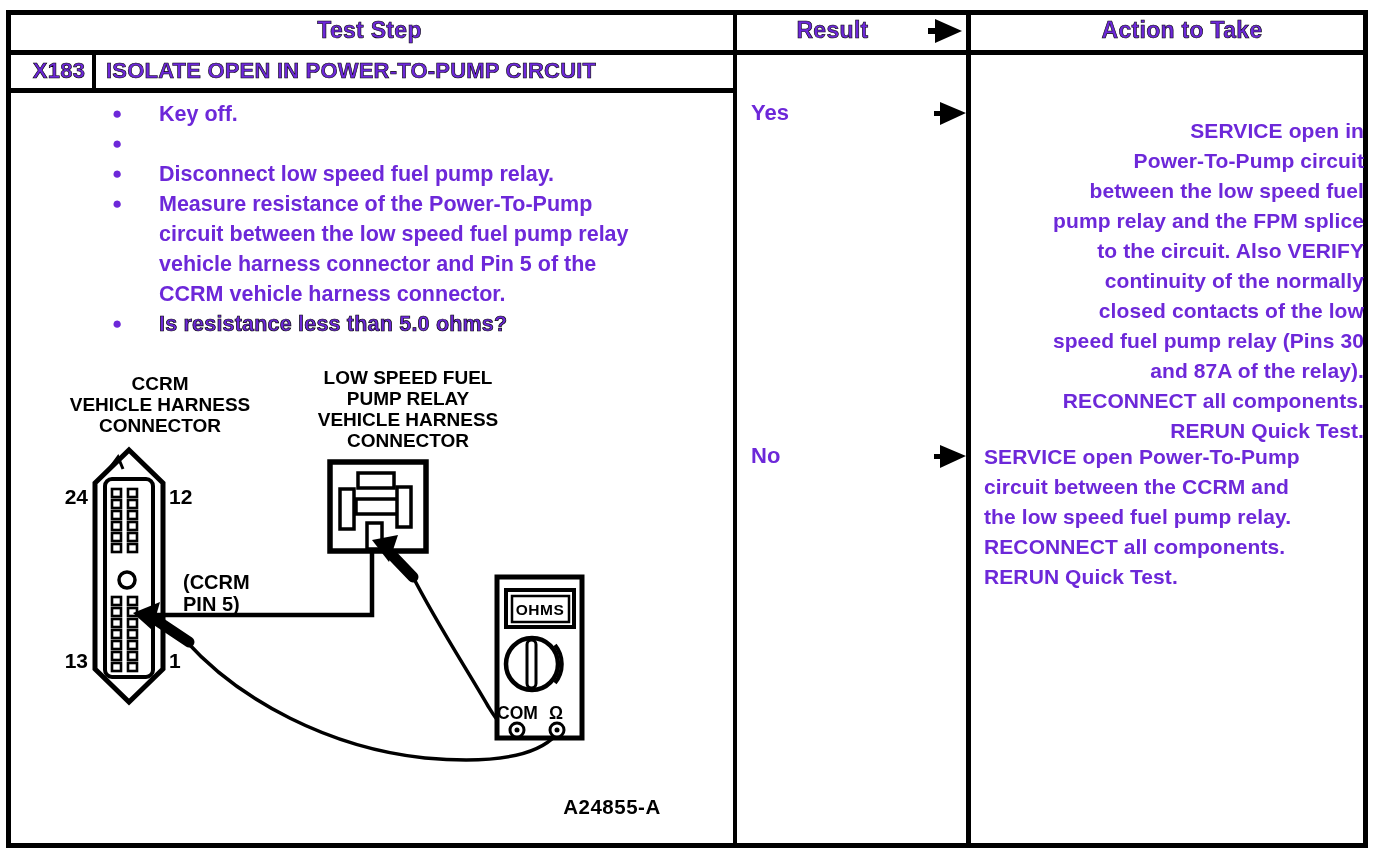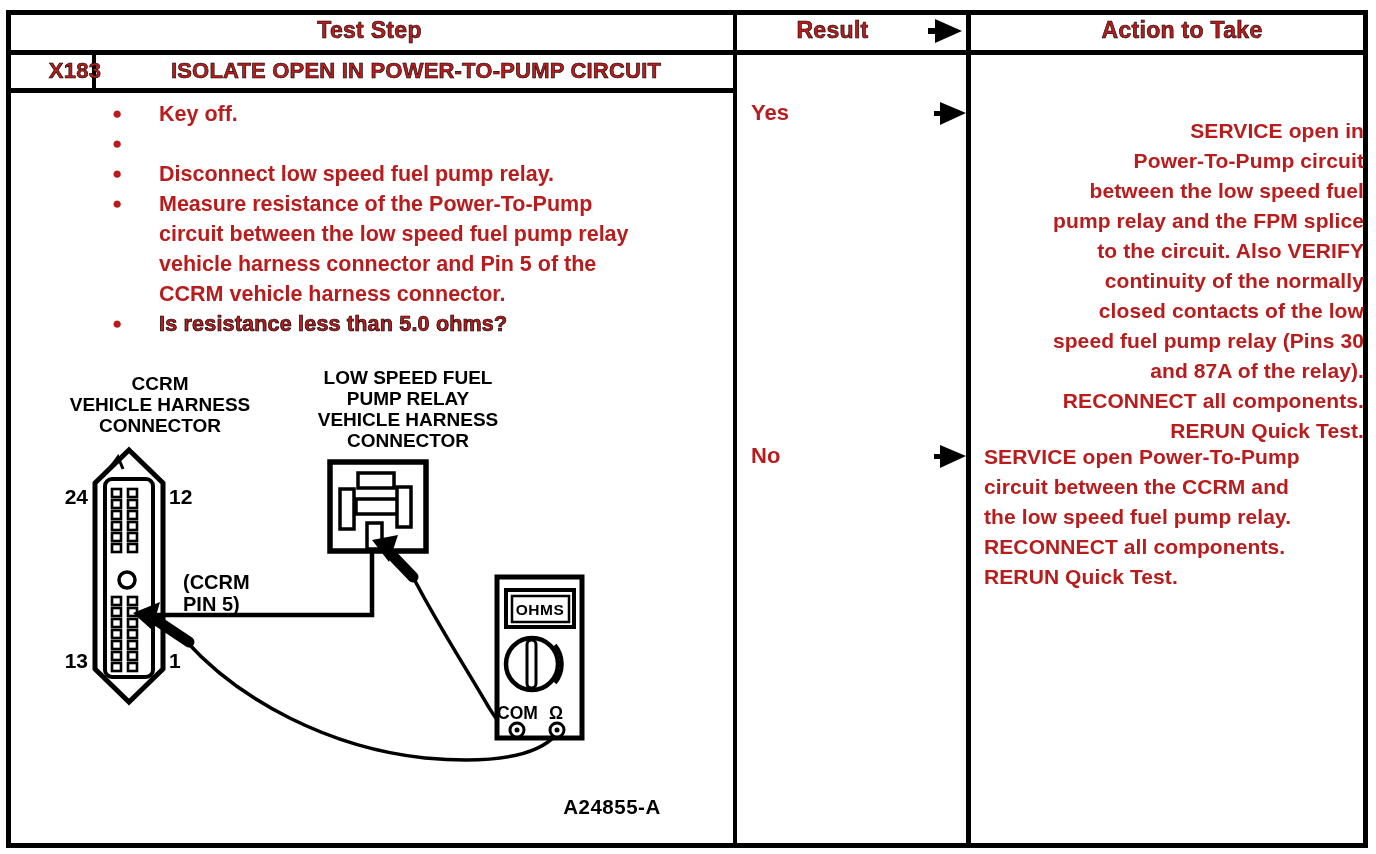--- a/index.html
+++ b/index.html
@@ -1,23 +1,23 @@
 <!DOCTYPE html>
 <html><head>
 <meta charset="utf-8">
 <style>
   html,body{margin:0;padding:0;background:#fff;}
   .page{
     position:relative;width:1376px;height:854px;background:#fff;
-    font-family:"Liberation Sans",sans-serif;font-weight:bold;color:#b91c1c;
+    font-family:"Liberation Sans",sans-serif;font-weight:bold;color:#6d28d9;
     overflow:hidden;
   }
   .ln{position:absolute;background:#000;}
   .abs{position:absolute;}
-  .heavy{-webkit-text-stroke:0.6px #000;letter-spacing:0.3px;text-align:center;}
+  .heavy{-webkit-text-stroke:0.6px #000;letter-spacing:0.3px;}
   .hdr{font-size:23px;text-align:center;}
   .cellid{font-size:22px;text-align:center;}
   .celltitle{font-size:22px;letter-spacing:0.2px;}
   .bullets{display:flex;flex-direction:column;}
   .bullet{display:flex;font-size:21.5px;line-height:30px;}
   .bullet .dot{width:47px;text-align:left;padding-left:16px;font-size:17px;}
   .bullet .btxt{white-space:pre-line;}
   .strong{-webkit-text-stroke:0.7px #000;letter-spacing:0.2px;}
   .result-label{font-size:22px;text-align:right;}
   .action-text{font-size:21px;line-height:30px;white-space:pre-line;letter-spacing:0.1px;}
@@ -42,21 +42,21 @@
   <div class="ln" style="left:92px;top:50px;width:4px;height:43px;"></div>
 
   <div class="abs hdr heavy" style="left:6px;top:17px;width:727px;">Test Step</div>
   <div class="abs hdr heavy" style="left:745px;top:17px;width:175px;">Result</div>
   <svg class="abs" style="left:928px;top:17px;" width="36" height="28" viewBox="0 0 36 28">
     <rect x="0" y="11" width="8" height="6" fill="#000"></rect>
     <polygon points="7,2 34,14 7,26" fill="#000"></polygon>
   </svg>
   <div class="abs hdr heavy" style="left:971px;top:17px;width:422px;">Action to Take</div>
 
-  <div class="abs cellid heavy" style="left:22px;top:58px;width:106px;">X183</div>
+  <div class="abs cellid heavy" style="left:6px;top:58px;width:106px;">X183</div>
   <div class="abs celltitle heavy" style="left:106px;top:58px;width:620px;">ISOLATE OPEN IN POWER-TO-PUMP CIRCUIT</div>
 
   <div class="abs bullets" style="left:96px;top:99px;width:635px;">
     <div class="bullet">
       <span class="dot">●</span>
       <span class="btxt">Key off.</span>
     </div>
     <div class="bullet">
       <span class="dot">●</span>
     </div>

